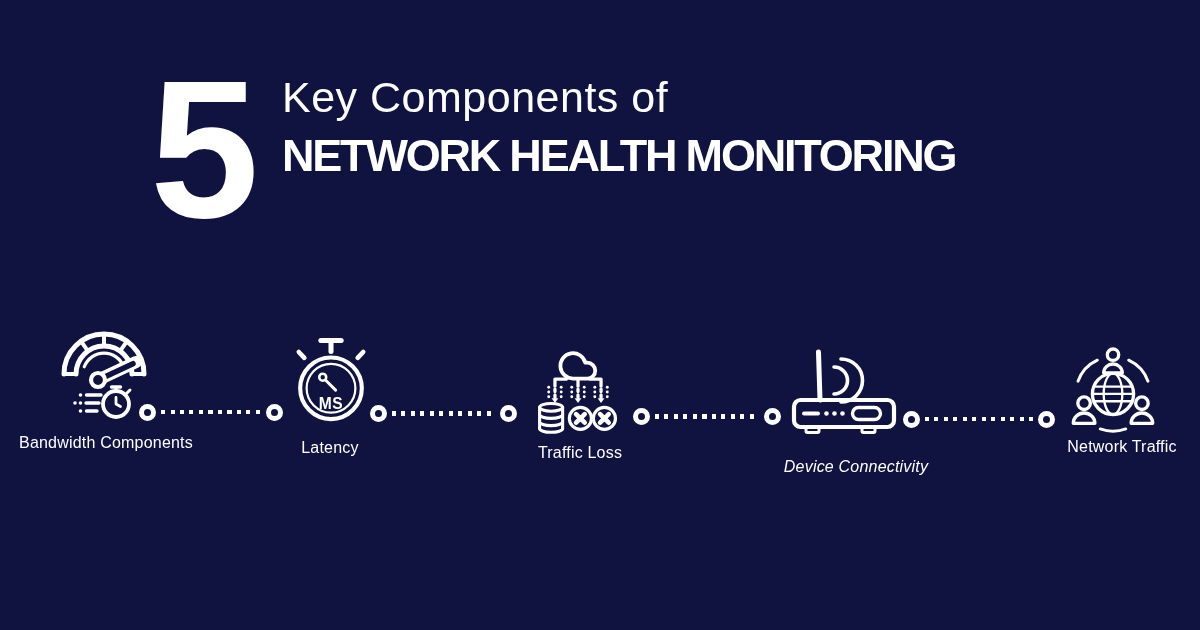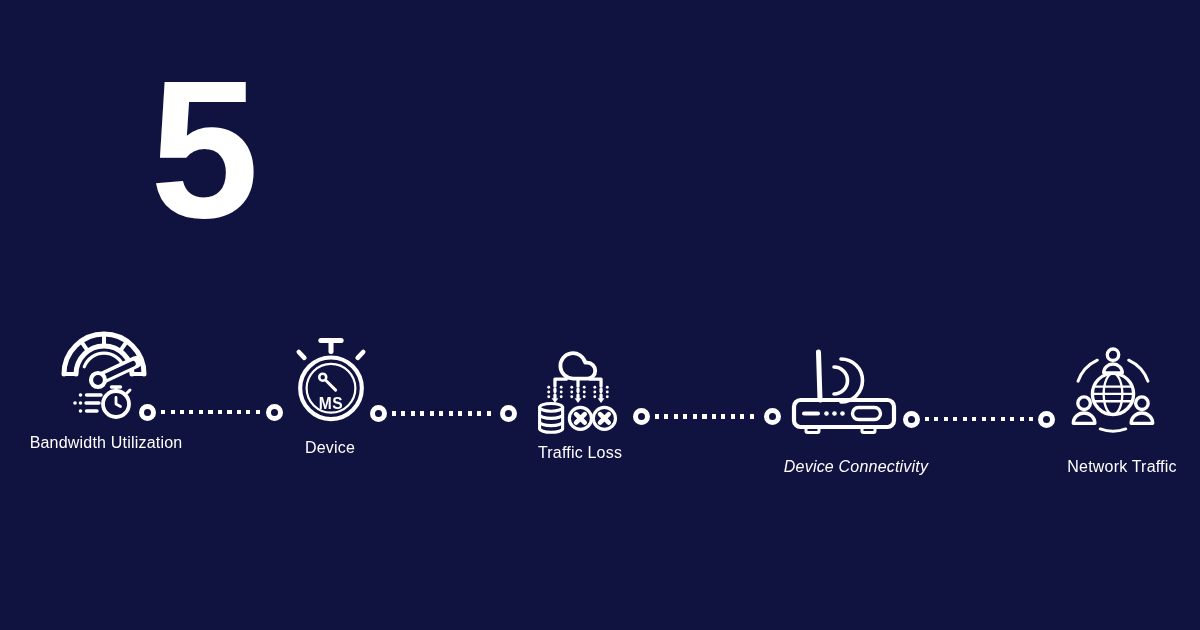--- a/index.html
+++ b/index.html
@@ -40,20 +40,22 @@
     background-image:repeating-linear-gradient(90deg,#ffffff 0 4px,transparent 4px 9.5px);
   }
   svg{ display:block; }
 </style>
 </head>
 <body>
 
 <div id="canvas">
 
   <div class="count">5</div>
+  <div class="subtitle">Key Components of</div>
+  <div class="title">NETWORK HEALTH MONITORING</div>
 
   <svg class="icon" style="left:52px; top:318px;" width="104" height="104" viewBox="0 0 104 104">
     <g stroke="#ffffff" fill="none" stroke-linecap="round" stroke-linejoin="round">
       <path d="M12 56 A40 40 0 0 1 92 56" stroke-width="5"></path>
       <path d="M24 56 A28 28 0 0 1 80 56" stroke-width="5"></path>
       <path d="M12 56 H24 M80 56 H92" stroke-width="4"></path>
       <path d="M35.9 33.1 L29 23.2 M52 28 V16 M68.1 33.1 L75 23.2" stroke-width="4"></path>
       <path d="M32.3 48.8 A21 21 0 0 1 71.7 48.8" stroke-width="3.2"></path>
       <path d="M50 60 L84 44" stroke-width="12"></path>
       <path d="M51.5 59.4 L81 45.7" stroke-width="5.5" stroke="#101240"></path>
@@ -67,42 +69,42 @@
       <path d="M34 85 H47" stroke-width="3.4"></path>
       <path d="M34.5 93 H45" stroke-width="3.4"></path>
       <g fill="#ffffff" stroke="none">
         <circle cx="28.5" cy="77" r="1.8"></circle>
           <circle cx="23" cy="85" r="1.8"></circle>
         <circle cx="28.5" cy="85" r="1.8"></circle>
           <circle cx="28.5" cy="93" r="1.8"></circle>
       </g>
     </g>
   </svg>
-  <div class="label" style="left:106px; top:433px;">Bandwidth Utilization</div>
+  <div class="label" style="left:106px; top:433px;">Bandwidth Components</div>
 
   <div class="connector" style="left:139px; top:403.5px; width:144px;">
     <span class="ring"></span>
     <span class="dotline"></span>
     <span class="ring"></span>
   </div>
 
   <svg class="icon" style="left:285px; top:332px;" width="92" height="96" viewBox="0 0 100 104">
     <g stroke="#ffffff" fill="none" stroke-linecap="round" stroke-linejoin="round">
       <path d="M39 9 H61" stroke-width="5.5"></path>
       <path d="M50 11 V21" stroke-width="5.5"></path>
       <path d="M21 28 L15 21.5" stroke-width="5"></path>
       <path d="M79 28 L85 21.5" stroke-width="5"></path>
       <circle cx="50" cy="61" r="33.5" stroke-width="4.5"></circle>
       <circle cx="50" cy="61" r="26.5" stroke-width="2.4"></circle>
       <circle cx="41" cy="49" r="3.8" stroke-width="2.8"></circle>
       <path d="M44.5 52.5 L55 63" stroke-width="3.2"></path>
     </g>
     <text x="50" y="84" text-anchor="middle" fill="#ffffff" stroke="none" font-family="Liberation Sans, sans-serif" font-size="17" font-weight="700" letter-spacing="0.5">MS</text>
   </svg>
-  <div class="label" style="left:330px; top:438px;">Device</div>
+  <div class="label" style="left:330px; top:438px;">Latency</div>
 
   <div class="connector" style="left:369.5px; top:405px; width:147px;">
     <span class="ring"></span>
     <span class="dotline"></span>
     <span class="ring"></span>
   </div>
 
   <svg class="icon" style="left:530px; top:344px;" width="96" height="96" viewBox="0 0 100 100">
     <g stroke="#ffffff" fill="none" stroke-linecap="round" stroke-linejoin="round">
       <path d="M18 10 h-1.26 A8 8 0 1 0 9 20 h9 a5 5 0 0 0 0-10 z" transform="translate(30,3) scale(1.65)" stroke-width="2.4"></path>
@@ -188,15 +190,15 @@
       <path d="M31 46.5 H69 M29.2 54 H70.8 M31 61.5 H69" stroke-width="2.4"></path>
       <ellipse cx="50" cy="54" rx="9.5" ry="21" stroke-width="2.4"></ellipse>
       <circle cx="50" cy="14" r="5.8" stroke-width="3.4" fill="#101240"></circle>
       <path d="M40.5 32.5 a9.5 9 0 0 1 19 0 Z" stroke-width="3.4" fill="#101240"></path>
       <circle cx="20.5" cy="63.5" r="6.4" stroke-width="3.4" fill="#101240"></circle>
       <path d="M9.5 84 a11 10.5 0 0 1 22 0 Z" stroke-width="3.4" fill="#101240"></path>
       <circle cx="79.5" cy="63.5" r="6.4" stroke-width="3.4" fill="#101240"></circle>
       <path d="M68.5 84 a11 10.5 0 0 1 22 0 Z" stroke-width="3.4" fill="#101240"></path>
     </g>
   </svg>
-  <div class="label" style="left:1122px; top:457px;">Network Traffic</div>
+  <div class="label" style="left:1122px; top:437px;">Network Traffic</div>
 
 </div>
 
 </body></html>

